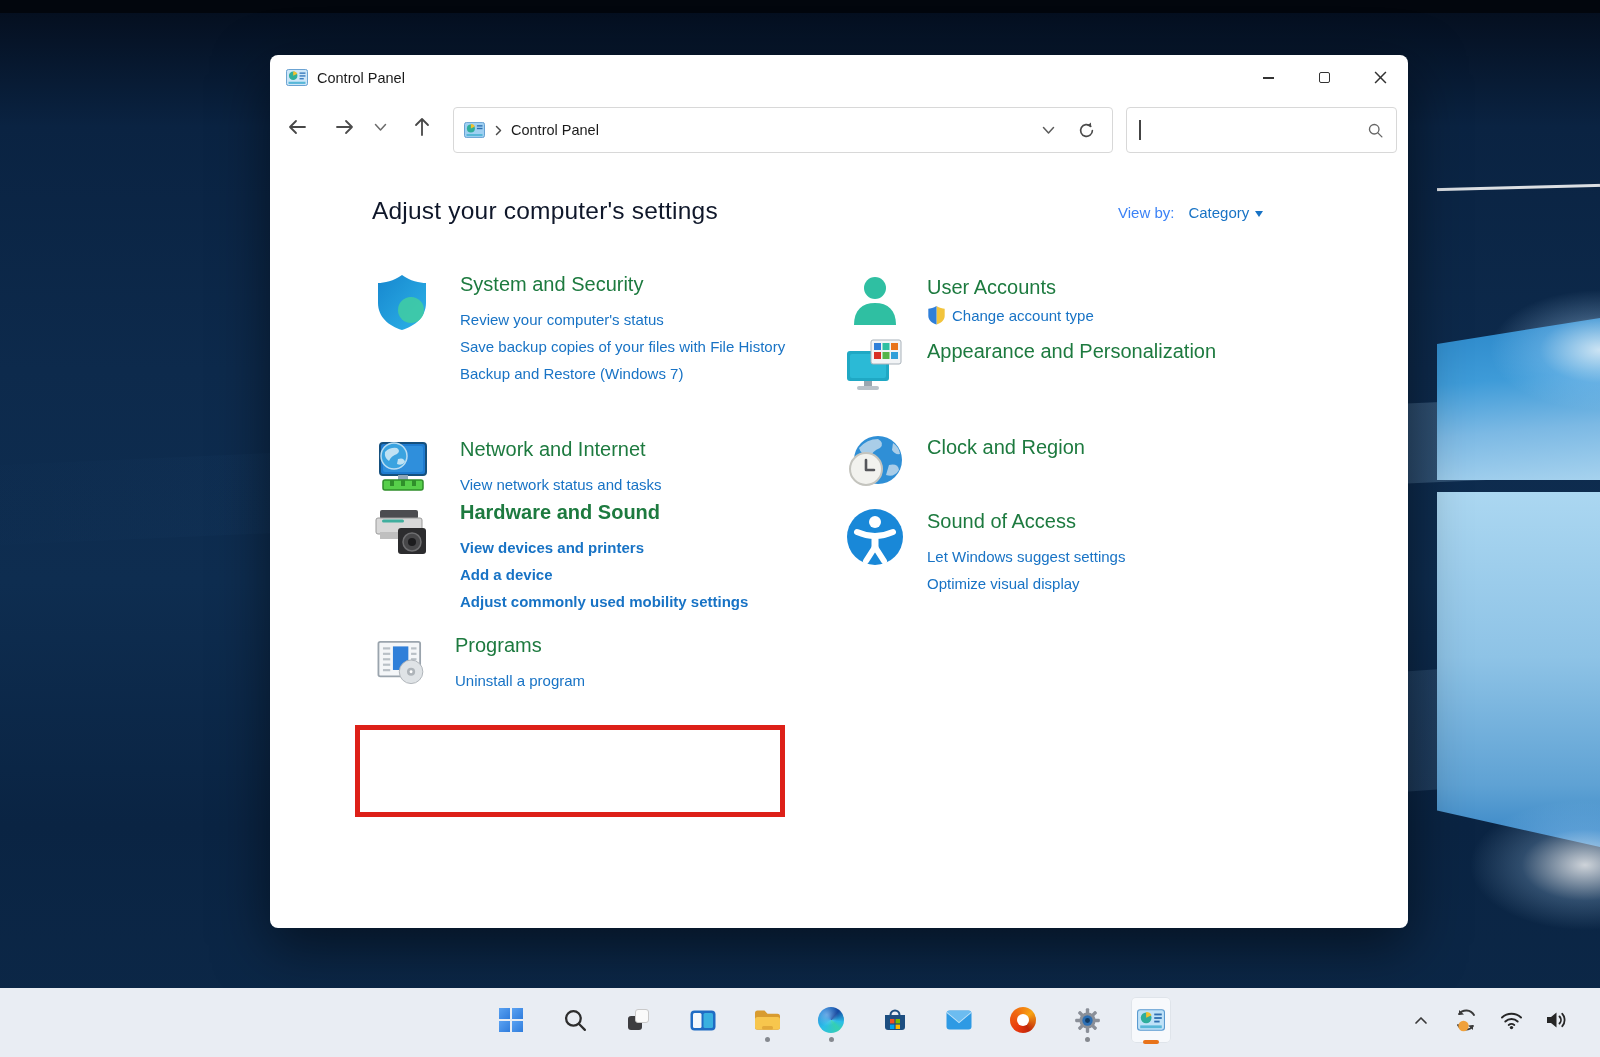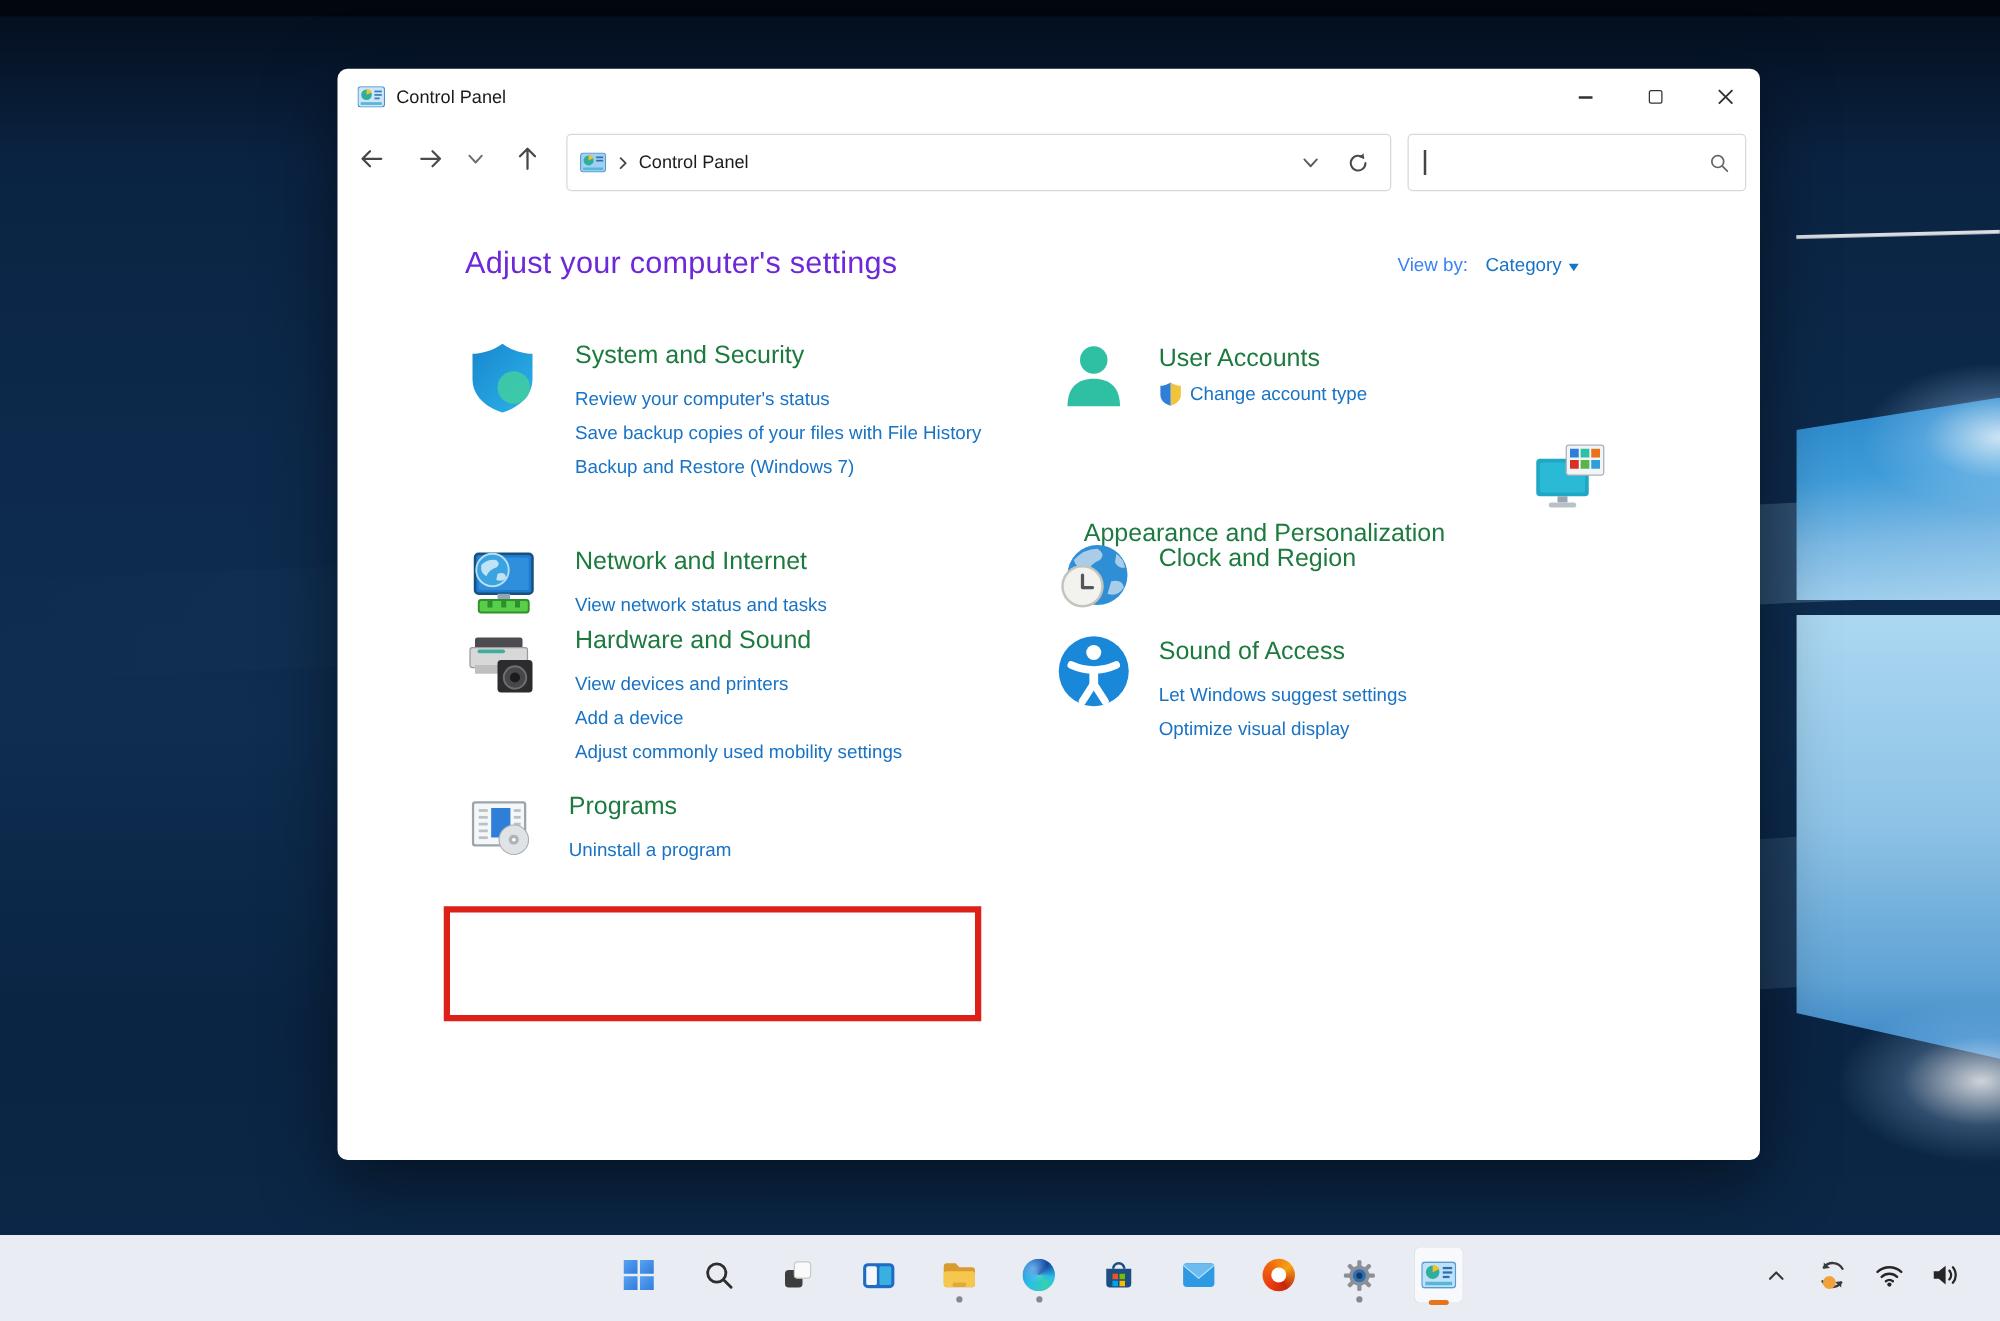--- a/index.html
+++ b/index.html
@@ -48,21 +48,21 @@
     border:1px solid #d8d8d8; border-radius:4px; background:#fff; display:flex; align-items:center; padding:0 10px; }
   .addr-right { margin-left:auto; display:flex; align-items:center; gap:22px; padding-right:6px; }
   .crumb-text { font-size:14.5px; color:#1b1b1b; margin-left:9px; }
   .searchbox { position:absolute; left:856px; top:7px; width:271px; height:46px;
     border:1px solid #d8d8d8; border-radius:4px; background:#fff; display:flex; align-items:center; padding:0 12px; }
   .caret { width:2px; height:20px; background:#444; }
   .searchbox .mag { margin-left:auto; }
 
   
   .content { position:absolute; left:0; top:103px; width:100%; bottom:0; }
-  .page-heading { position:absolute; left:102px; top:39px; font-size:24.5px; color:#6d28d9; letter-spacing:.2px; }
+  .page-heading { position:absolute; left:102px; top:39px; font-size:24.5px; color:#0f172a; letter-spacing:.2px; }
   .viewby { position:absolute; left:848px; top:46px; display:flex; align-items:center; font-size:15px; }
   .viewby-label { color:#3b82f6; }
   .viewby-value { color:#1873c5; margin-left:14px; }
   .viewby-caret { width:0; height:0; border-left:4.5px solid transparent; border-right:4.5px solid transparent;
     border-top:6px solid #1873c5; margin-left:6px; margin-top:2px; }
 
   .cat { position:absolute; display:flex; }
   .cat .icon-cell { flex:0 0 auto; }
   .cat .txt { margin-left:26px; }
   .cat-title { font-size:20px; line-height:28px; color:#1d7a3f; }
@@ -268,21 +268,21 @@
           <svg width="64" height="64" viewBox="0 0 64 64">
             <rect x="10" y="12" width="38" height="9" rx="2" fill="#4c4c50"></rect>
             <rect x="6" y="20" width="46" height="16" rx="2" fill="#d8d8d8" stroke="#9a9a9a"></rect>
             <rect x="12" y="21.5" width="22" height="3" rx="1.5" fill="#3fae9e"></rect>
             <rect x="10" y="34" width="28" height="7" fill="#bfbfbf"></rect>
             <rect x="28" y="30" width="28" height="26" rx="3" fill="#2c2c2e"></rect>
             <circle cx="42" cy="44" r="9" fill="#474749" stroke="#6e6e70" stroke-width="1.5"></circle>
             <circle cx="42" cy="44" r="4" fill="#1c1c1e"></circle>
           </svg>
         </div>
-        <div class="txt" style="width:340px;">
+        <div class="txt" style="width:340px;font-weight:bold;">
           <div class="cat-title">Hardware and Sound</div>
           <div class="cat-links">
             <a>View devices and printers</a>
             <a>Add a device</a>
             <a>Adjust commonly used mobility settings</a>
           </div>
         </div>
       </div>
 
       <div class="cat" style="left:103px; top:473px;">
@@ -326,21 +326,21 @@
                 <path d="M10 1 C13 3 17 4 19 4 V12 C19 17 14.5 20 10 21.5 Z" fill="#f2c43c"></path>
                 <path d="M10 1 C7 3 3 4 1 4 V12 C1 17 5.5 20 10 21.5 Z" fill="#2f7fd9"></path>
                 <path d="M10 1 C13 3 17 4 19 4 V12 H10 Z" fill="#2f7fd9" opacity="0.0"></path>
               </svg>
             </span>
             <a style="color:#1873c5; text-decoration:none;">Change account type</a>
           </div>
         </div>
       </div>
 
-      <div class="cat" style="left:575px; top:195px; align-items:flex-end;flex-direction:column;">
+      <div class="cat" style="left:575px; top:179px; align-items:flex-start;">
         <div class="icon-cell">
           <svg width="60" height="60" viewBox="0 0 60 60">
             <rect x="2" y="14" width="42" height="30" rx="3" fill="#1fa8c4"></rect>
             <rect x="5" y="17" width="36" height="24" rx="2" fill="#2bbad6"></rect>
             <rect x="19" y="44" width="8" height="5" fill="#9aa6af"></rect>
             <rect x="12" y="49" width="22" height="4" rx="2" fill="#b9c2c9"></rect>
             <rect x="26" y="3" width="30" height="24" rx="2" fill="#f2f4f6" stroke="#a9b2ba"></rect>
             <rect x="29" y="6" width="7" height="7" fill="#2f7fd9"></rect>
             <rect x="37.5" y="6" width="7" height="7" fill="#2fbfa2"></rect>
             <rect x="46" y="6" width="7" height="7" fill="#e8731a"></rect>

